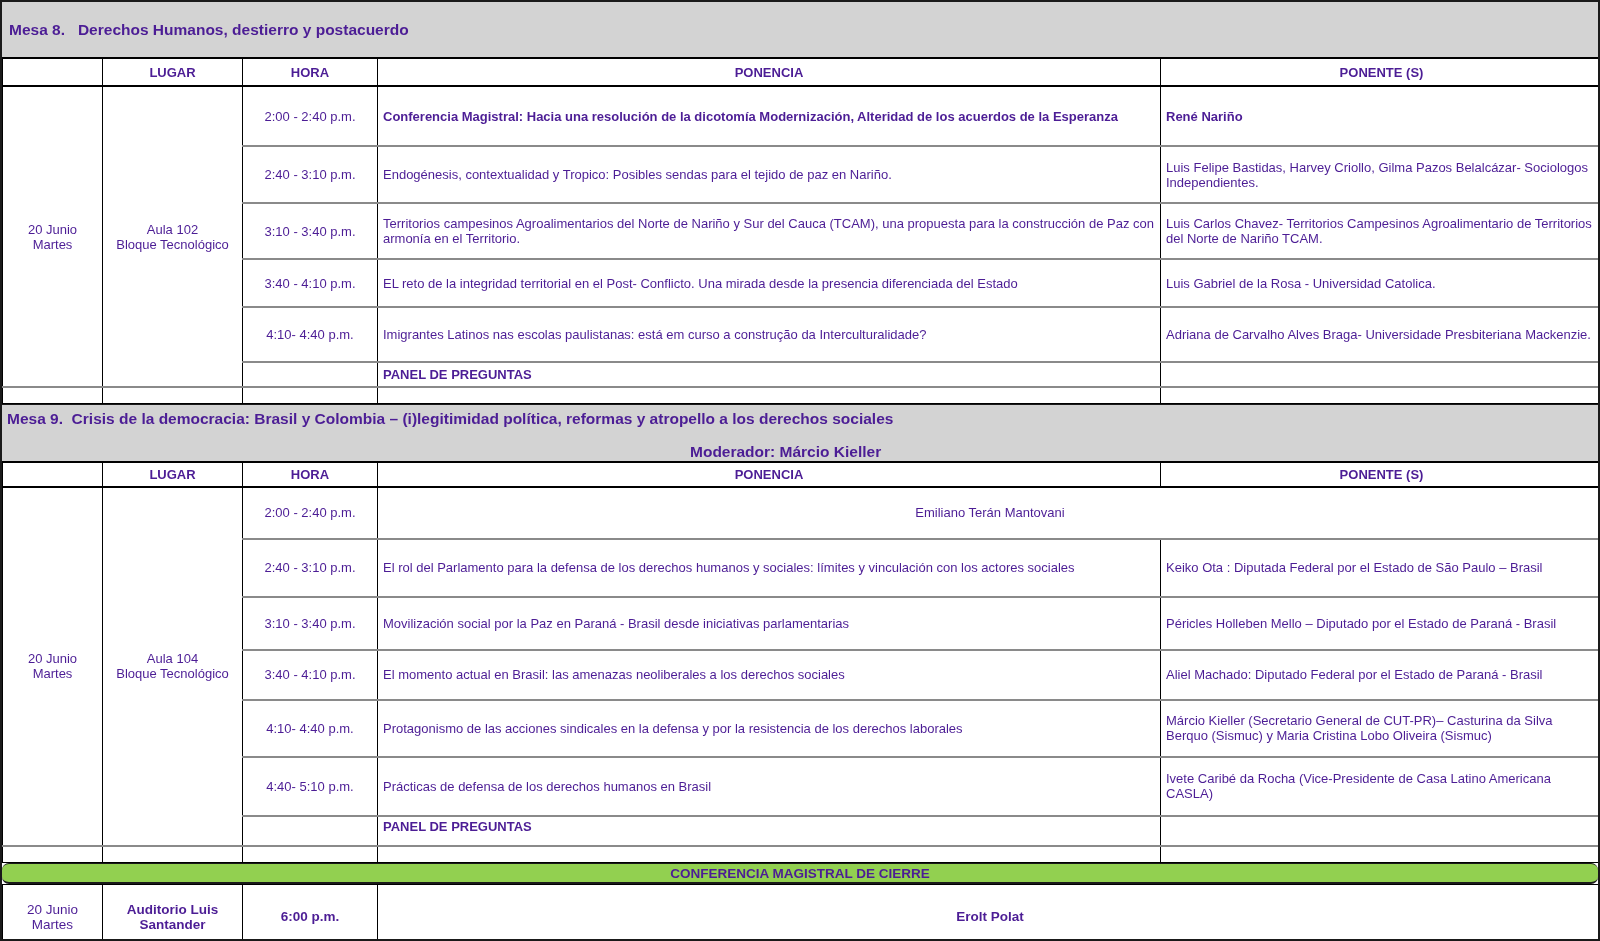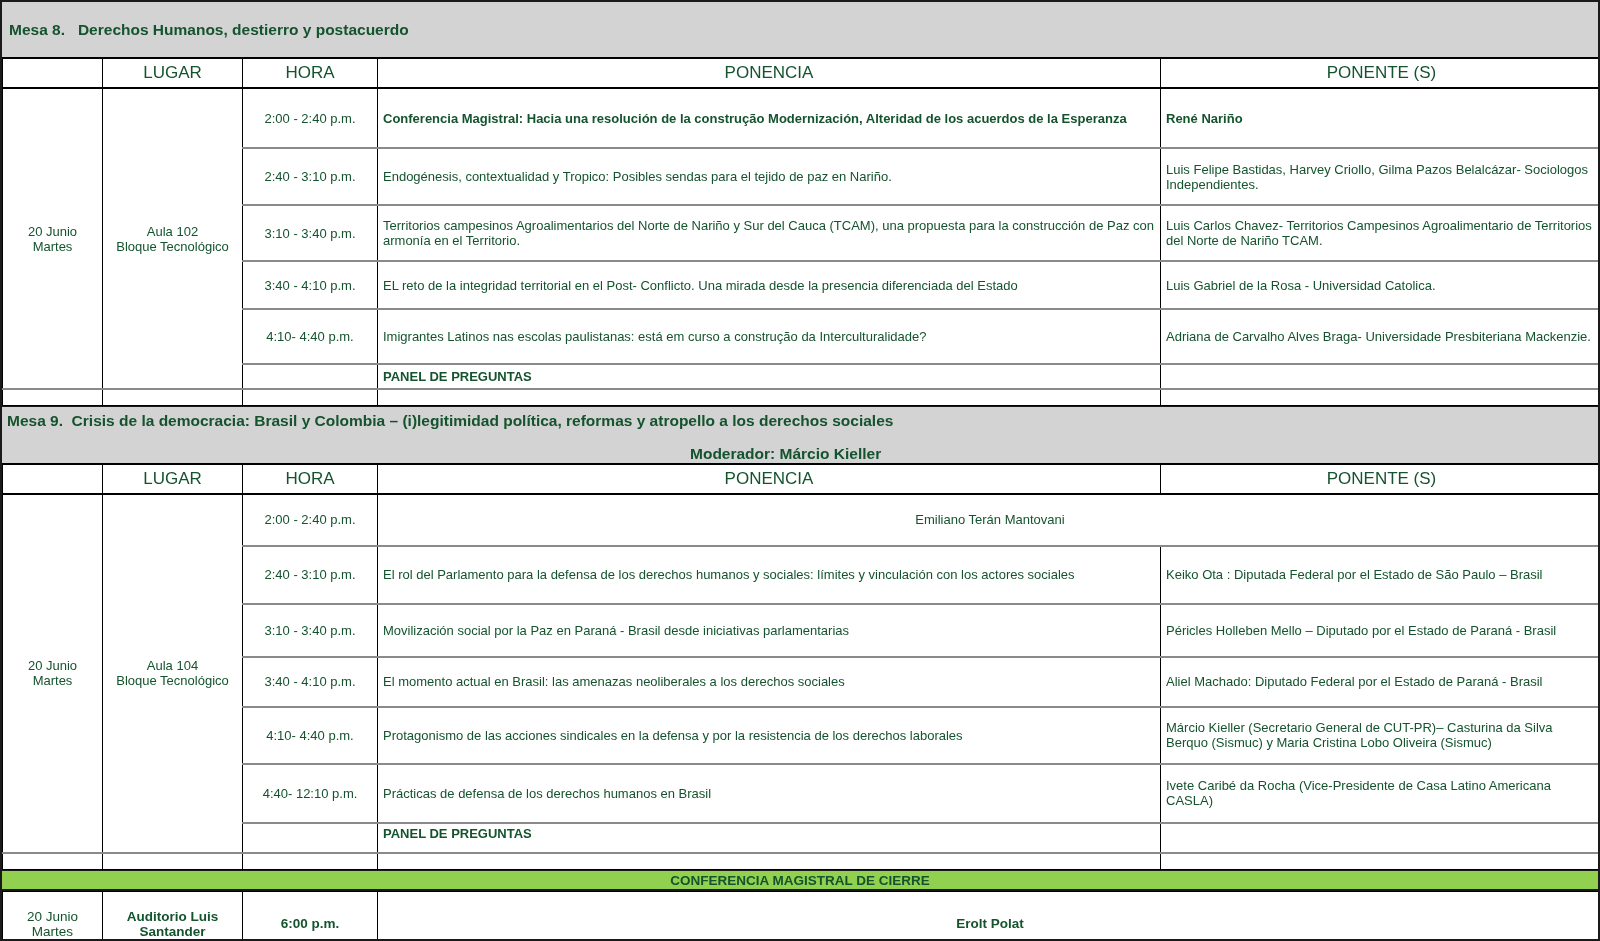--- a/index.html
+++ b/index.html
@@ -1,33 +1,33 @@
 <!DOCTYPE html>
 <html><head>
 <meta charset="utf-8">
 <style>
   html,body { margin:0; padding:0; background:#e8e8e8; }
   .page {
     position:relative; width:1600px; height:941px; box-sizing:border-box;
     margin:0 auto; background:#ffffff; border:2px solid #1a1a1a;
-    font-family:"Liberation Sans", sans-serif; color:#14532d; overflow:hidden;
+    font-family:"Liberation Sans", sans-serif; color:#4c1d95; overflow:hidden;
   }
   .banner { box-sizing:border-box; }
   .banner.gray { background:#d3d3d3; font-weight:bold; font-size:15.5px; }
   .banner.title1 { height:55px; display:flex; align-items:center; padding-left:7px; }
   .banner.title2 { height:57px; padding:3px 0 0 5px; line-height:21px; position:relative; border-top:1px solid #1a1a1a; }
   .banner.title2 .modr { position:absolute; left:688px; top:36px; }
   .banner.green {
     height:21px; background:#92d050; border-top:1px solid #1a1a1a; border-bottom:2px solid #1a1a1a;
-    display:flex; align-items:center; justify-content:center; font-weight:bold; font-size:13.5px;
+    display:flex; align-items:center; justify-content:center; font-weight:bold; font-size:13.5px;border-radius:7px;
   }
   table.sched { width:100%; border-collapse:collapse; table-layout:fixed; }
   .sched th {
     border:1px solid #000; border-top:2px solid #000; border-bottom:2px solid #000;
-    font-size:17px; font-weight:normal; text-align:center; padding:4px;
+    font-size:13px; font-weight:bold; text-align:center; padding:4px;
   }
   .sched td {
     border-left:1px solid #000; border-right:1px solid #000;
     border-top:2px solid #8a8a8a; border-bottom:2px solid #8a8a8a;
     font-size:13px; vertical-align:middle; padding:2px 5px; box-sizing:border-box;
   }
   .sched td.datec, .sched td.lugarc { text-align:center; white-space:pre-line; padding:2px 2px; }
   .sched td.horac { text-align:center; white-space:nowrap; padding:2px 2px;margin-top:22px; }
   .sched td.ponc  { text-align:left; }
   .sched td.potc  { text-align:left; }
@@ -67,21 +67,21 @@
         <th>PONENTE (S)</th>
       </tr>
     </thead>
     <tbody>
       <tr style="height:60px">
         <td class="datec" rowspan="6">20 Junio
 Martes</td>
         <td class="lugarc" rowspan="6">Aula 102
 Bloque Tecnológico</td>
         <td class="horac">2:00 - 2:40 p.m.</td>
-        <td class="ponc bold">Conferencia Magistral: Hacia una resolución de la construção Modernización, Alteridad de los acuerdos de la Esperanza</td>
+        <td class="ponc bold">Conferencia Magistral: Hacia una resolución de la dicotomía Modernización, Alteridad de los acuerdos de la Esperanza</td>
         <td class="potc bold">René Nariño</td>
       </tr>
       <tr style="height:57px">
         <td class="horac">2:40 - 3:10 p.m.</td>
         <td class="ponc">Endogénesis, contextualidad y Tropico: Posibles sendas para el tejido de paz en Nariño.</td>
         <td class="potc">Luis Felipe Bastidas,  Harvey Criollo, Gilma Pazos Belalcázar- Sociologos Independientes.</td>
       </tr>
       <tr style="height:56px">
         <td class="horac">3:10 - 3:40 p.m.</td>
         <td class="ponc">Territorios campesinos Agroalimentarios del Norte de Nariño y Sur del Cauca (TCAM), una propuesta para la construcción de Paz con armonía en el Territorio.</td>
@@ -157,21 +157,21 @@
         <td class="horac">3:40 - 4:10 p.m.</td>
         <td class="ponc">El momento actual en Brasil:  las amenazas neoliberales  a los derechos sociales</td>
         <td class="potc">Aliel Machado: Diputado Federal por el Estado de Paraná - Brasil</td>
       </tr>
       <tr style="height:57px">
         <td class="horac">4:10- 4:40 p.m.</td>
         <td class="ponc">Protagonismo de las acciones sindicales en la defensa y por la resistencia de los derechos laborales</td>
         <td class="potc">Márcio Kieller (Secretario General de CUT-PR)– Casturina da Silva Berquo (Sismuc) y Maria Cristina Lobo Oliveira (Sismuc)</td>
       </tr>
       <tr style="height:59px">
-        <td class="horac">4:40- 12:10 p.m.</td>
+        <td class="horac">4:40- 5:10 p.m.</td>
         <td class="ponc">Prácticas de defensa de los derechos humanos en Brasil</td>
         <td class="potc">Ivete Caribé da Rocha (Vice-Presidente de Casa Latino Americana CASLA)</td>
       </tr>
       <tr style="height:30px">
         <td class="horac"></td>
         <td class="ponc bold" style="vertical-align:top">PANEL DE PREGUNTAS</td>
         <td class="potc"></td>
       </tr>
       <tr class="spacer" style="height:17px">
         <td></td>

